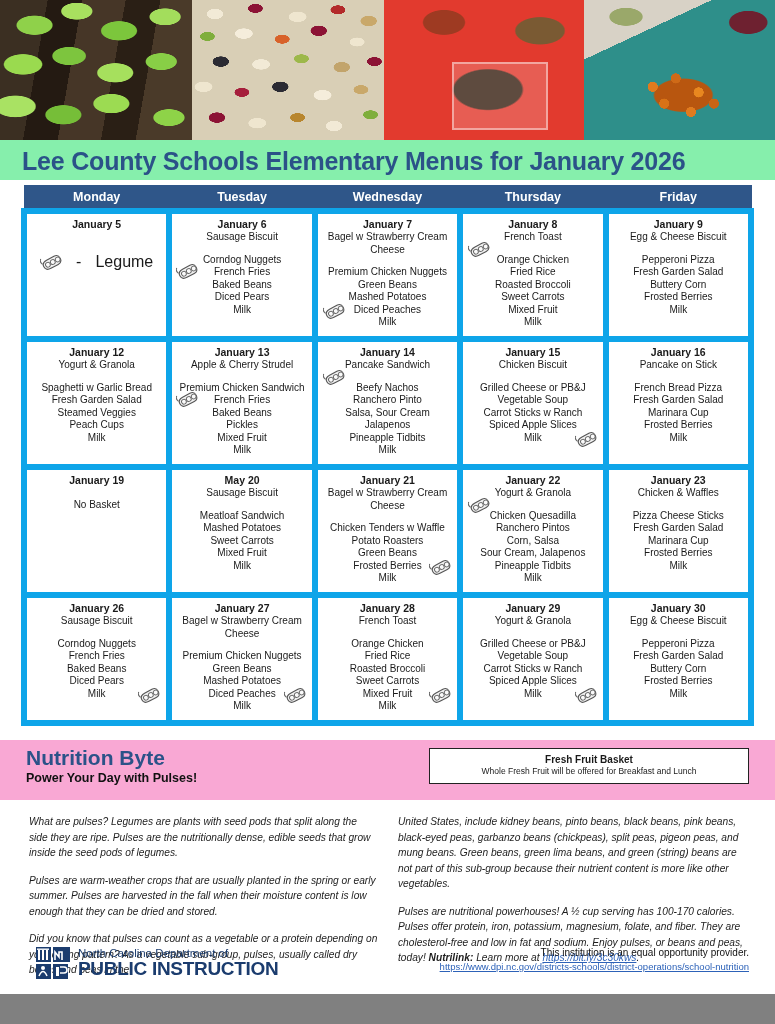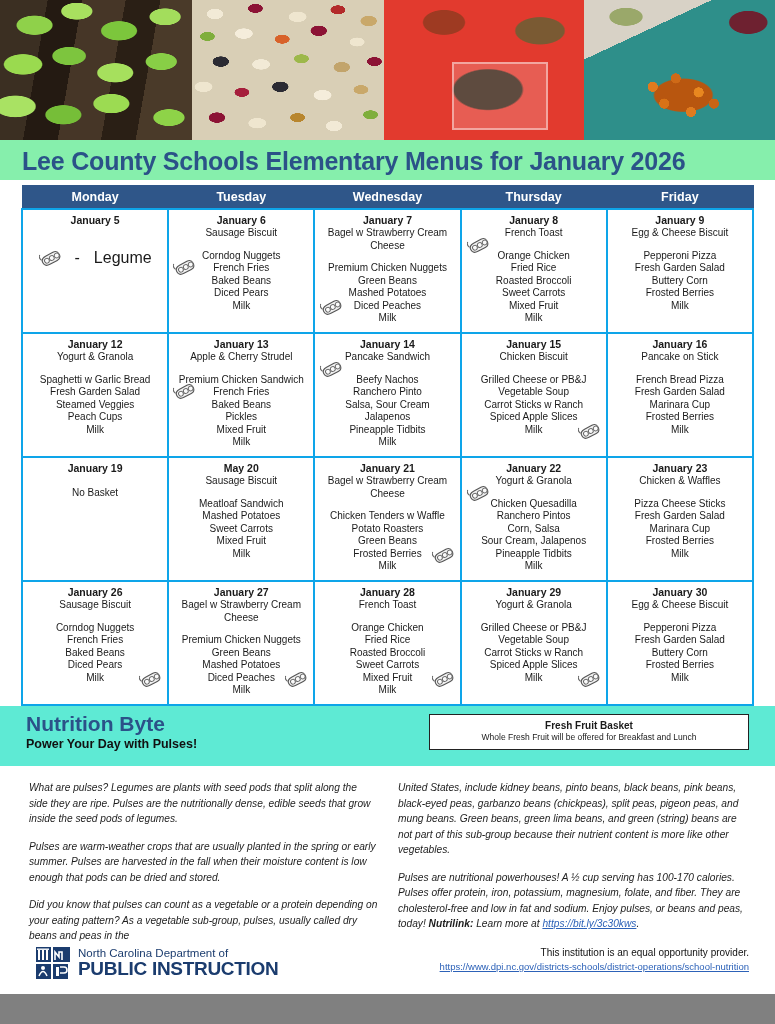--- a/index.html
+++ b/index.html
@@ -116,21 +116,21 @@
   table.menu th{
     background:#2f5689;
     color:#ffffff;
     font-size:12.5px;
     font-weight:bold;
     padding:4px 0 4px;
     border:1px solid #2f5689;
     text-align:center;
   }
   table.menu td{
-    border:2px solid #0ea5e9;
+    border:6px solid #0ea5e9;
     vertical-align:top;
     padding:4px 3px 6px;
     height:112px;
     text-align:center;
     position:relative;
   }
   .daynum{
     font-size:10.5px;
     font-weight:bold;
     line-height:13px;
@@ -156,22 +156,22 @@
   }
   .pod svg{display:block;}
   .pod.tl2{left:5px; top:26px;}
   .pod.bl{left:5px;  bottom:16px;}
   .pod.br{right:6px; bottom:16px;}
   .pod.ml{left:4px;  top:48px;}
   .pod.inline{position:static;}
 
   
   .nutri-band{
-    background:#5eead4;
-    margin-top:0;
+    background:#f9a8d4;
+    margin-top:14px;
     padding:6px 0 8px 0;
     position:relative;
     height:46px;
   }
   .nutri-band h2{
     margin:0 0 1px 26px;
     font-size:21px;
     color:#2b5288;
     font-weight:bold;
   }
@@ -536,21 +536,21 @@
   <h3>Power Your Day with Pulses!</h3>
   <div class="fruit-box">
     <div class="fb-title">Fresh Fruit Basket</div>
     <div class="fb-sub">Whole Fresh Fruit will be offered for Breakfast and Lunch</div>
   </div>
 </div>
 
 <div class="body-cols">
   <div class="col">
     <p>What are pulses? Legumes are plants with seed pods that split along the side they are ripe. Pulses are the nutritionally dense, edible seeds that grow inside the seed pods of legumes.</p>
-    <p>Pulses are warm-weather crops that are usually planted in the spring or early summer. Pulses are harvested in the fall when their moisture content is low enough that pods can be dried and stored.</p>
+    <p>Pulses are warm-weather crops that are usually planted in the spring or early summer. Pulses are harvested in the fall when their moisture content is low enough that they can be dried and stored.</p>
     <p>Did you know that pulses can count as a vegetable or a protein depending on your eating pattern? As a vegetable sub-group, pulses, usually called dry beans and peas in the</p>
   </div>
   <div class="col">
     <p>United States, include kidney beans, pinto beans, black beans, pink beans, black-eyed peas, garbanzo beans (chickpeas), split peas, pigeon peas, and mung beans. Green beans, green lima beans, and green (string) beans are not part of this sub-group because their nutrient content is more like other vegetables.</p>
     <p><span>Pulses are nutritional powerhouses! A ½ cup serving has   100-170 calories. Pulses offer protein, iron, potassium, magnesium, folate, and fiber. They are cholesterol-free and low in fat and sodium. Enjoy pulses, or beans and peas, today! </span><b>Nutrilink:</b><span> Learn more at </span><a href="#">https://bit.ly/3c30kws</a><span>.</span></p>
   </div>
 </div>
 
 <div class="footer">
   <div class="logo">

